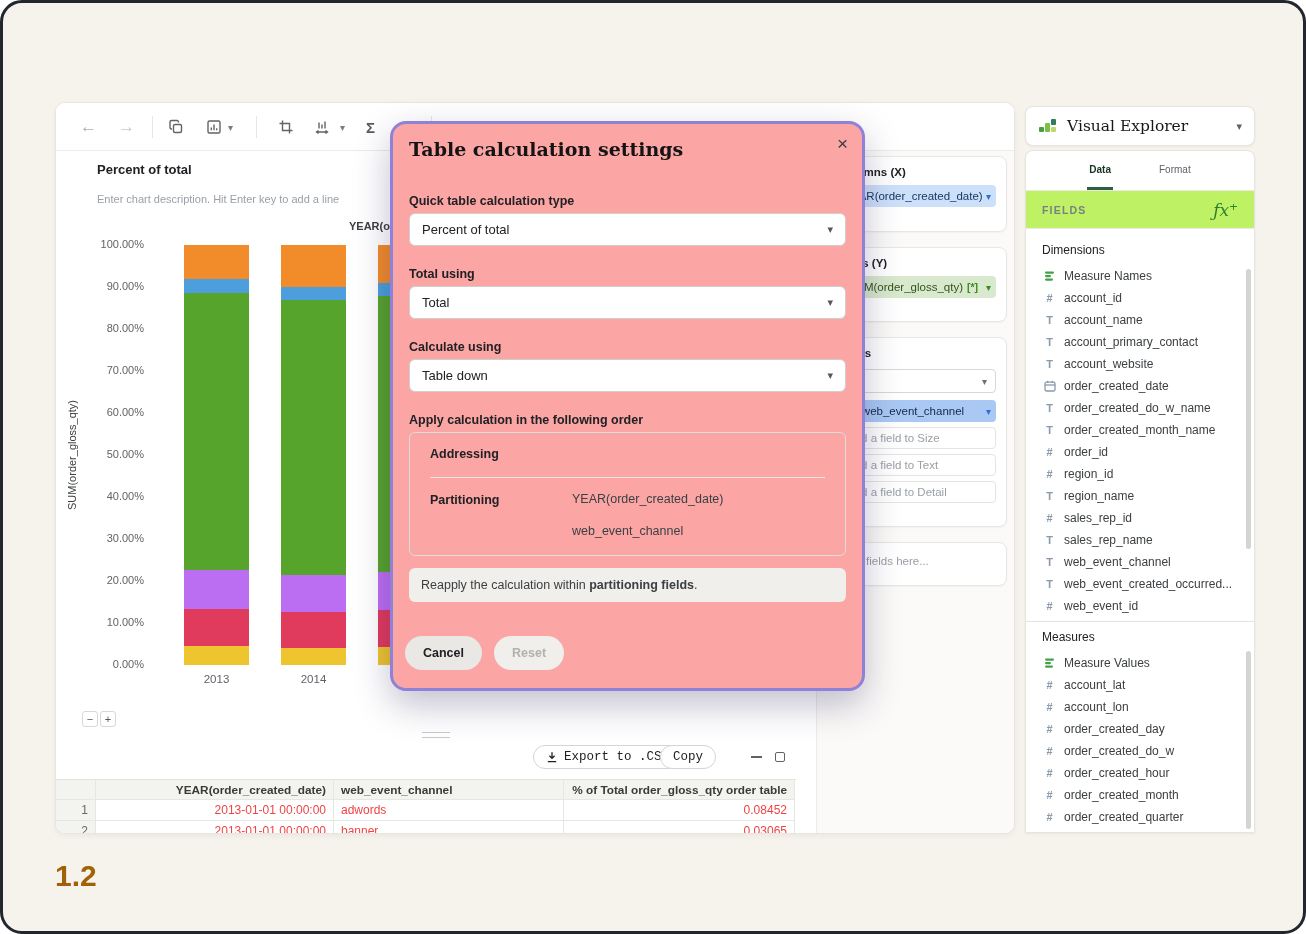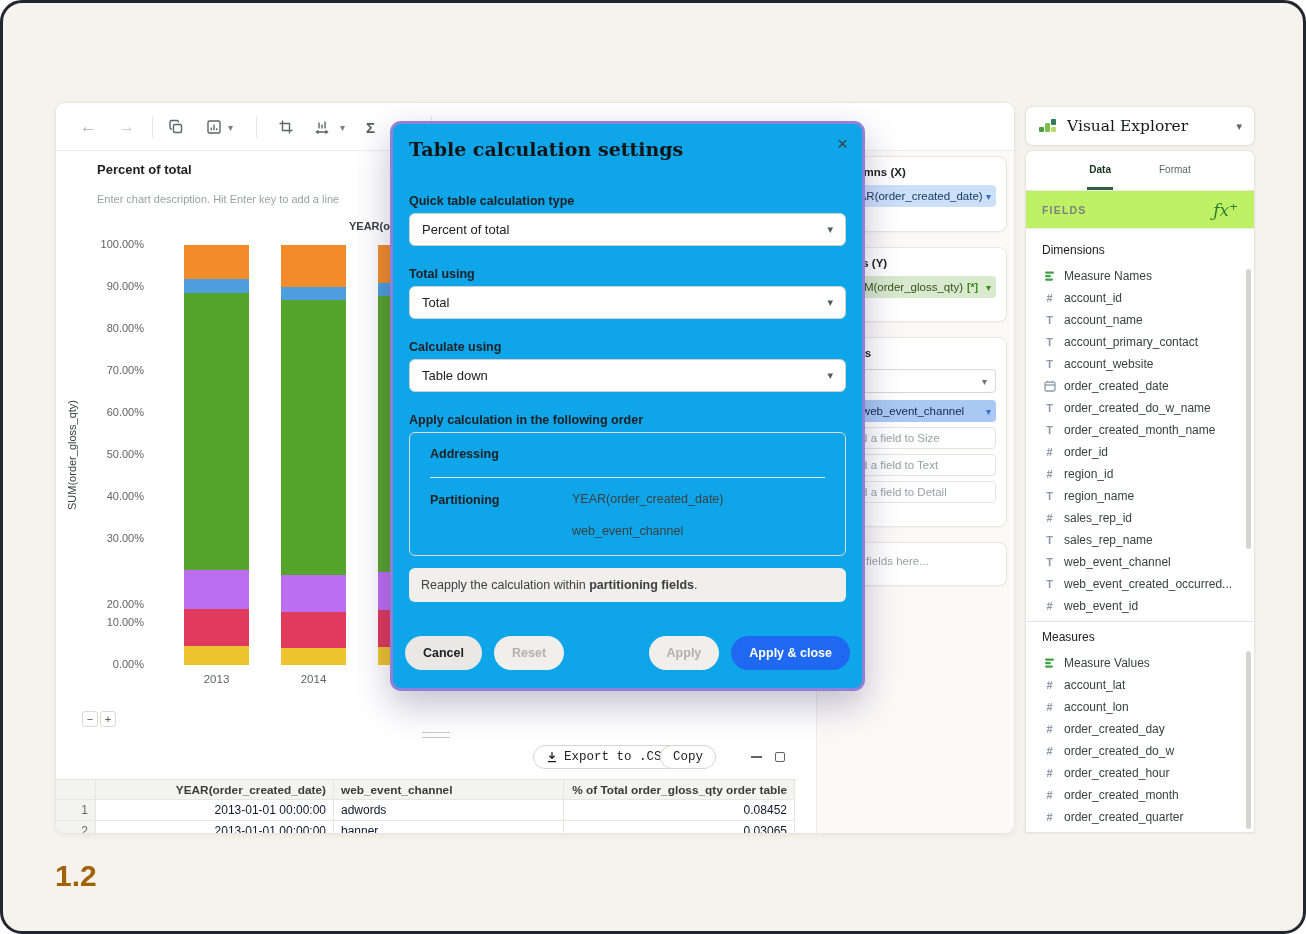--- a/index.html
+++ b/index.html
@@ -47,21 +47,21 @@
               border-radius:12px; display:flex; align-items:center; gap:6px; padding:0 12px;
               font-size:12.5px; color:#202124; font-family:Liberation Mono, monospace; }
   .winctl { position:absolute; top:2px; width:20px; height:20px; display:flex; align-items:center;
             justify-content:center; background:none; border:none; }
   .min-glyph { width:11px; height:2px; background:#5f6368; }
   .max-glyph { width:10px; height:10px; border:1.6px solid #5f6368; border-radius:2px; }
   .results-table { position:absolute; left:0; top:628px; width:740px; font-size:12px; }
   .hrow, .trow { display:grid; grid-template-columns:40px 238px 230px 231px; height:21px; }
   .hrow { border-top:1px solid #e3e3e0; }
   .cell { border-right:1px solid #e6e6e3; border-bottom:1px solid #e6e6e3;
-          line-height:20px; padding:0 7px; overflow:hidden; white-space:nowrap; color:#0f172a; }
+          line-height:20px; padding:0 7px; overflow:hidden; white-space:nowrap; color:#ef4444; }
   .th { background:#f3f3f0; font-weight:bold; color:#3a3a3a; font-size:11.8px; }
   .num { background:#f3f3f0; color:#66696d; text-align:right; }
   .c0 { text-align:right; } .c1 { text-align:left; } .c2 { text-align:right; }
 
   
   .config-pane { position:absolute; left:760px; top:48px; width:200px; height:684px;
                  background:#fbfaf8; border-left:1px solid #ececea; }
   .cfg-card { position:absolute; left:10px; width:180px; background:#fff; border:1px solid #e7e7e4;
               border-radius:8px; box-shadow:0 1px 2px rgba(0,0,0,.04); padding:9px 10px; }
   .cfg-label { font-size:11.5px; font-weight:bold; color:#202124; }
@@ -105,22 +105,22 @@
   .fields-scroll { padding-top:10px; }
   .group-label { margin:4px 0 8px 16px; font-size:12px; color:#202124; }
   .frow { height:22px; display:flex; align-items:center; gap:7px; padding-left:16px; }
   .fname { font-size:12px; color:#3c4043; white-space:nowrap; overflow:hidden; text-overflow:ellipsis; width:178px; }
   .fi { width:15px; display:inline-flex; justify-content:center; align-items:center; flex:0 0 15px; }
   .fnum, .ftxt { color:#8a99ab; font-weight:bold; font-size:11px; font-style:normal; }
   .measures-sep { margin-top:4px; border-top:1px solid #e3e3e0; box-shadow:0 1px 3px rgba(0,0,0,.06); padding-top:8px; }
   .sb-thumb { position:absolute; right:3px; width:5px; border-radius:3px; background:#d4d4d1; }
 
   
-  .modal { position:absolute; left:387px; top:118px; width:475px; height:570px; background:#0ea5e9;
-           border:3px solid #8f80d8; border-radius:11px; box-shadow:0 14px 36px rgba(35,25,80,.28); z-index:20; }
+  .modal { position:absolute; left:387px; top:118px; width:475px; height:570px; background:#fca5a5;
+           border:3px solid #8f80d8; border-radius:16px; box-shadow:0 14px 36px rgba(35,25,80,.28); z-index:20; }
   .modal-title { position:absolute; left:16px; top:14px; font-family:"DejaVu Serif","Liberation Serif",serif;
                  font-size:19px; font-weight:600; color:#141414; }
   .modal-close { position:absolute; right:14px; top:10px; font-size:19px; color:#3c4043;
                  background:none; border:none; line-height:1; }
   .mlabel { position:absolute; left:16px; font-size:12.5px; font-weight:bold; color:#202124; }
   .mselect { position:absolute; left:16px; right:16px; height:33px; border:1px solid #cfcfcc;
              border-radius:6px; background:#fff; display:flex; align-items:center;
              justify-content:space-between; padding:0 12px; font-size:13px; color:#202124; }
   .sel-chev { font-size:11px; color:#55585c; }
   .order-box { position:absolute; left:16px; right:16px; top:308px; height:124px;
@@ -191,21 +191,21 @@
     </div>
 
     <div class="chart-pane">
       <div class="chart-title">Percent of total</div>
       <div class="chart-subtitle">Enter chart description. Hit Enter key to add a line</div>
       <div class="chart-xtitle">YEAR(order_created_date)</div>
       <div class="chart-ytitle">SUM(order_gloss_qty)</div>
       <div>
           <div class="ytick" style="top: 507px;">0.00%</div>
           <div class="ytick" style="top: 465px;">10.00%</div>
-          <div class="ytick" style="top: 447px; text-align: right;">20.00%</div>
+          <div class="ytick" style="top: 423px; text-align: right;">20.00%</div>
           <div class="ytick" style="top: 381px;">30.00%</div>
           <div class="ytick" style="top: 339px;">40.00%</div>
           <div class="ytick" style="top: 297px;">50.00%</div>
           <div class="ytick" style="top: 255px;">60.00%</div>
           <div class="ytick" style="top: 213px;">70.00%</div>
           <div class="ytick" style="top: 171px;">80.00%</div>
           <div class="ytick" style="top: 129px;">90.00%</div>
           <div class="ytick" style="top: 87px;">100.00%</div>
         </div>
       <div class="chart-plot">
@@ -513,21 +513,17 @@
       </div>
     </div>
 
     <div class="note-bar"><span>Reapply the calculation within </span><b>partitioning fields</b><span>.</span></div>
 
     <div class="modal-footer">
       <div class="fgroup">
         <button class="btn btn-gray">Cancel</button>
         <button class="btn btn-disabled">Reset</button>
       </div>
-      <div class="fgroup">
-        <button class="btn btn-disabled">Apply</button>
-        <button class="btn btn-primary">Apply &amp; close</button>
-      </div>
     </div>
   </div>
 
   <div class="page-label">1.2</div>
 </div>
 
 </body></html>

